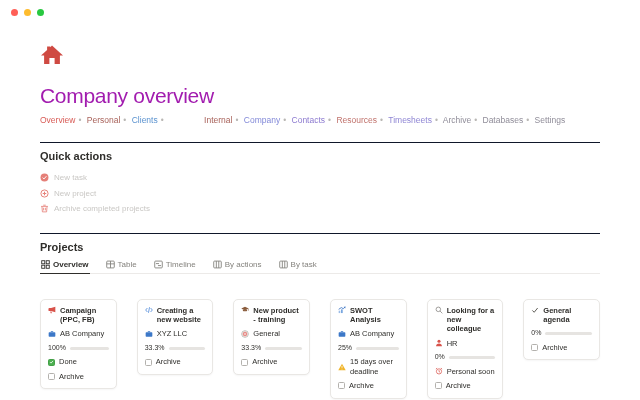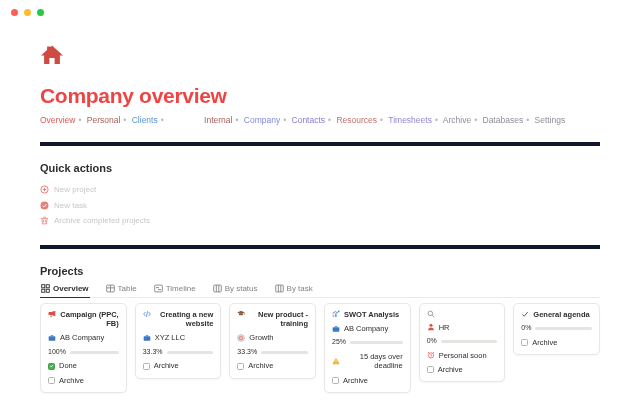--- a/index.html
+++ b/index.html
@@ -9,37 +9,37 @@
   .titlebar { padding:9px 0 0 11px; display:flex; gap:6px; }
   .tl-dot { width:7px; height:7px; border-radius:50%; }
   .tl-close { background:#ff5f57; }
   .tl-min { background:#febc2e; }
   .tl-max { background:#28c840; }
 
   .content { padding:0 40px; }
 
   .page-icon { margin-top:27px; width:24px; height:24px; }
 
-  h1.page-title { margin-top:13px; font-size:21px; font-weight:700; color:#ef4444; letter-spacing:-0.3px; }
+  h1.page-title { margin-top:13px; font-size:21px; font-weight:400; color:#a21caf; letter-spacing:-0.3px; }
 
   .page-nav { margin-top:7px; font-size:8.5px; line-height:11px; white-space:nowrap; }
   .page-nav a { text-decoration:none; cursor:pointer; }
   .page-nav .sep { color:#b9b7b4; margin:0 3px; }
 
-  section.block { margin-top:16px; border-top:4px solid #0f172a; padding-top:16px; }
+  section.block { margin-top:16px; border-top:1px solid #0f172a; padding-top:7px; }
   h2.section-title { font-size:11px; font-weight:700; color:#2f2e2b; }
 
   .qa-list { margin-top:8px; }
   .qa-item { display:flex; align-items:center; gap:5px; height:15.5px; font-size:8px; color:#c9c7c4; cursor:pointer; }
 
   .tabs { display:flex; gap:15px; margin-top:6px; border-bottom:1px solid #eceae8; }
   .tab { display:flex; align-items:center; gap:3px; font-size:8px; color:#85837e; padding:1px 1px 4px; cursor:pointer; }
   .tab.active { color:#2f2e2b; font-weight:700; border-bottom:1.5px solid #2f2e2b; margin-bottom:-1px; }
 
-  .cards { display:flex; gap:8px; margin-top:5px; align-items:flex-start;text-align:right; }
+  .cards { display:flex; gap:20px; margin-top:25px; align-items:flex-start; }
   .card { width:88px; background:#fff; border:1px solid #e9e7e4; border-radius:5px; padding:6px 7px; box-shadow:0 1px 2px rgba(15,15,15,0.04); cursor:pointer; }
   .card .row { display:flex; align-items:center; gap:4px; margin-bottom:5px; font-size:7.5px; color:#2f2e2b; line-height:1.25; }
   .card .row:last-child { margin-bottom:1px; }
   .card .row .ic { flex:0 0 auto; display:flex; align-items:flex-start; }
   .card .row.title-row { align-items:flex-start; }
   .card-title { font-weight:700; }
   .pct { font-size:7px; color:#2f2e2b; }
   .track { flex:1; height:3px; background:#e6e4e1; border-radius:2px; overflow:hidden; }
   .fill { height:100%; background:#448466; border-radius:2px; }
   .checkbox { width:7px; height:7px; border:1px solid #b3b1ad; border-radius:1.5px; background:#fff; flex:0 0 auto; display:flex; align-items:center; justify-content:center; cursor:pointer; }
@@ -74,32 +74,32 @@
     <a style="color: rgb(143, 134, 212);">Timesheets</a><span class="sep">•</span>
     <a style="color: rgb(144, 141, 153);">Archive</a><span class="sep">•</span>
     <a style="color: rgb(144, 141, 153);">Databases</a><span class="sep">•</span>
     <a style="color: rgb(144, 141, 153);">Settings</a>
   </nav>
 
   <section class="block">
     <h2 class="section-title">Quick actions</h2>
     <div class="qa-list">
       <div class="qa-item">
+        <svg width="9" height="9" viewBox="0 0 12 12">
+          <circle cx="6" cy="6" r="5.3" fill="#e57f78"></circle>
+            <path d="M3.6 6.2l1.7 1.7 3.2-3.6" fill="none" stroke="#fff" stroke-width="1.3"></path>
+        </svg>
+        <span>New task</span>
+      </div>
+      <div class="qa-item">
         <svg width="9" height="9" viewBox="0 0 12 12" fill="none" stroke="#e57f78" stroke-width="1.3">
           <circle cx="6" cy="6" r="4.8"></circle>
             <path d="M6 3.6v4.8M3.6 6h4.8"></path>
         </svg>
         <span>New project</span>
-      </div>
-      <div class="qa-item">
-        <svg width="9" height="9" viewBox="0 0 12 12">
-          <circle cx="6" cy="6" r="5.3" fill="#e57f78"></circle>
-            <path d="M3.6 6.2l1.7 1.7 3.2-3.6" fill="none" stroke="#fff" stroke-width="1.3"></path>
-        </svg>
-        <span>New task</span>
       </div>
       <div class="qa-item">
         <svg width="9" height="9" viewBox="0 0 12 12" fill="none" stroke="#e57f78" stroke-width="1.1">
           <path d="M1.5 3.2h9M4.3 1.6h3.4"></path>
             <path d="M2.6 3.2l.6 7.3h5.6l.6-7.3"></path>
             <path d="M4.8 5v3.5M7.2 5v3.5"></path>
         </svg>
         <span>Archive completed projects</span>
       </div>
     </div>
@@ -130,21 +130,21 @@
           <rect x="0.8" y="1.2" width="8.4" height="7.6" rx="1"></rect>
             <path d="M2.2 4h3.4M4.4 6.2h3.4"></path>
         </svg>
         <span>Timeline</span>
       </div>
       <div class="tab">
         <svg width="9" height="9" viewBox="0 0 10 10" fill="none" stroke="#85837e" stroke-width="1">
           <rect x="0.8" y="1.2" width="8.4" height="7.6" rx="1"></rect>
             <path d="M3.7 1.2v7.6M6.4 1.2v7.6"></path>
         </svg>
-        <span>By status</span>
+        <span>By actions</span>
       </div>
       <div class="tab">
         <svg width="9" height="9" viewBox="0 0 10 10" fill="none" stroke="#85837e" stroke-width="1">
           <rect x="0.8" y="1.2" width="8.4" height="7.6" rx="1"></rect>
             <path d="M3.7 1.2v7.6M6.4 1.2v7.6"></path>
         </svg>
         <span>By task</span>
       </div>
     </div>
 
@@ -227,21 +227,21 @@
           <span class="card-title">New product - training</span>
         </div>
         <div class="row">
           <span class="ic">
             <svg width="8" height="8" viewBox="0 0 12 12" fill="none">
                 <circle cx="6" cy="6" r="5" stroke="#b0aeaa" stroke-width="1.2"></circle>
                 <circle cx="6" cy="6" r="2.8" stroke="#d8524a" stroke-width="1.2"></circle>
                 <circle cx="6" cy="6" r="1" fill="#d8524a"></circle>
               </svg>
           </span>
-          <span>Growth</span>
+          <span>General</span>
         </div>
         <div class="row">
           <span class="pct">33.3%</span>
           <span class="track"><span class="fill" style="width: 33%;"></span></span>
         </div>
         <div class="row">
           <span class="checkbox"></span>
           <span>Archive</span>
         </div>
       </div>
@@ -287,20 +287,21 @@
       </div>
 
       <div class="card">
         <div class="row title-row">
           <span class="ic">
             <svg width="8" height="8" viewBox="0 0 12 12" fill="none" stroke="#8a8884" stroke-width="1.2">
                 <circle cx="5" cy="5" r="3.4"></circle>
                 <path d="M7.6 7.6 11 11"></path>
               </svg>
           </span>
+          <span class="card-title">Looking for a new colleague</span>
         </div>
         <div class="row">
           <span class="ic">
             <svg width="8" height="8" viewBox="0 0 12 12" fill="#d8524a">
                 <circle cx="6" cy="3.4" r="2.3"></circle>
                 <path d="M1.6 11c0-2.6 2-4.1 4.4-4.1s4.4 1.5 4.4 4.1z"></path>
               </svg>
           </span>
           <span>HR</span>
         </div>

